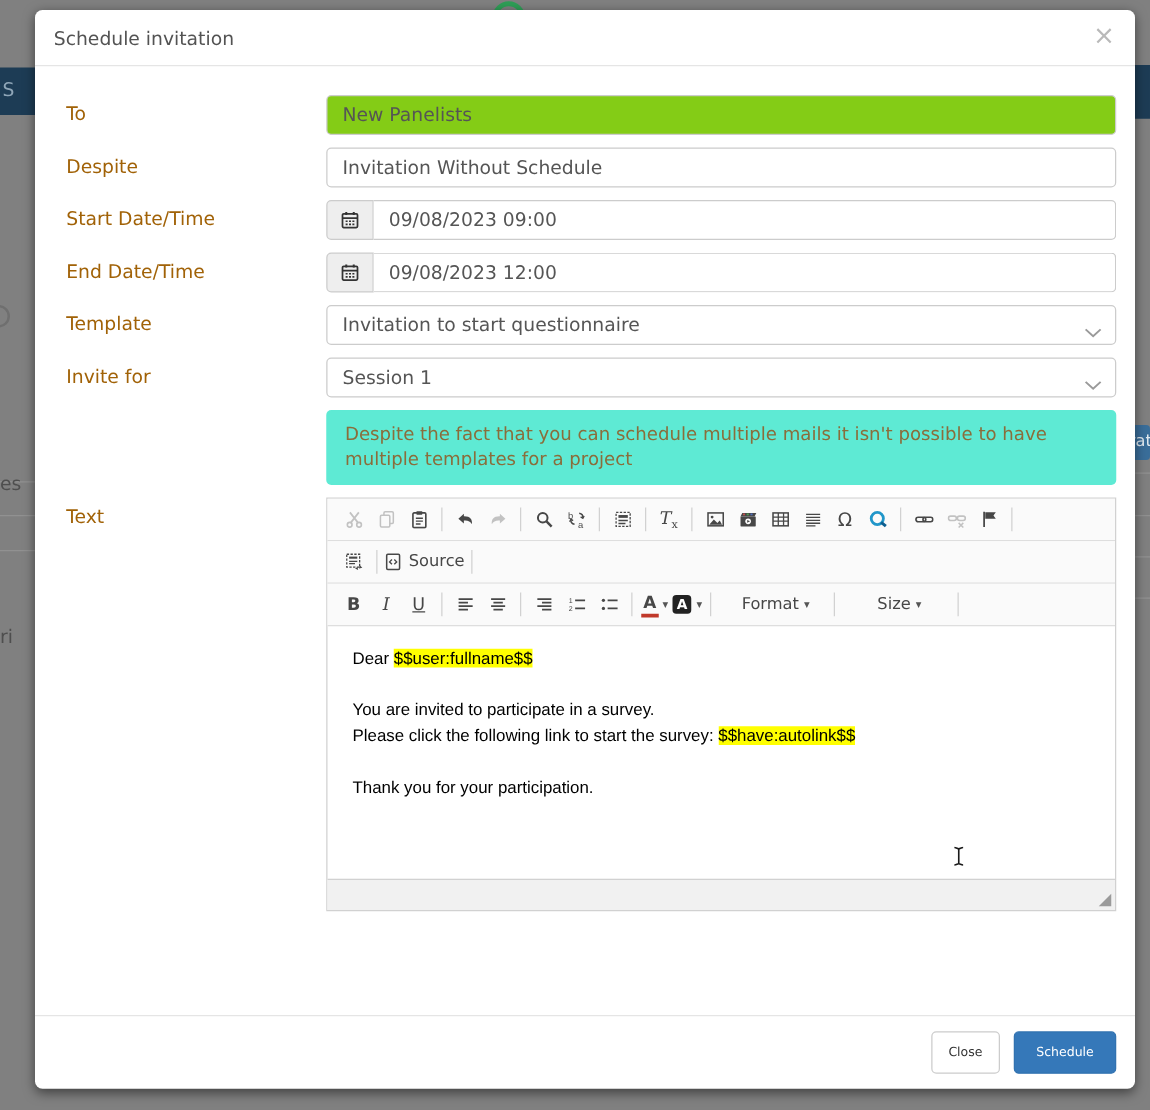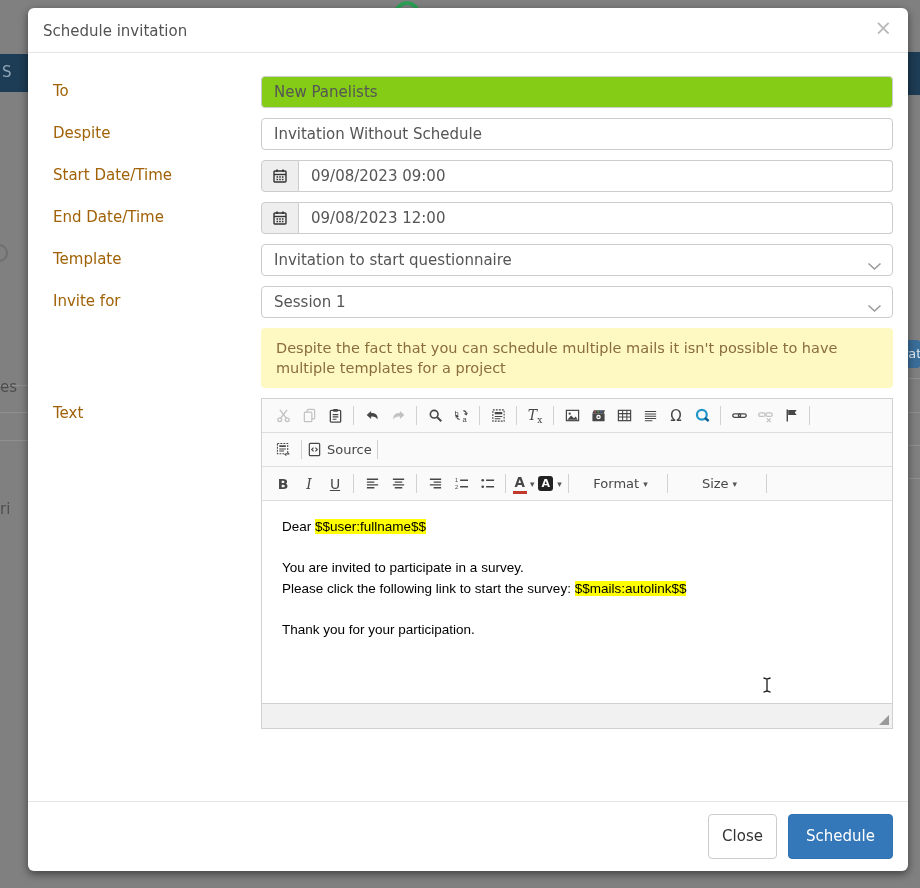--- a/index.html
+++ b/index.html
@@ -35,21 +35,21 @@
     font-size:15px; color:#555; background:#fff; font-family:inherit; }
   .tinput:disabled, .tinput.disabled { background:#84cc16; color:#555; }
   .igroup { display:flex; width:100%; }
   .igroup .addon { flex:0 0 38px; height:32px; background:#eee; border:1px solid #ccc;
     border-radius:4px 0 0 4px; display:flex; align-items:center; justify-content:center; color:#333; }
   .igroup .tinput { border-radius:0 4px 4px 0; border-left:none; }
   .fselect { position:relative; width:100%; height:32px; border:1px solid #ccc; border-radius:4px;
     background:#fff; font-size:15px; color:#555; padding:6px 30px 0 12px; cursor:pointer;
     white-space:nowrap; overflow:hidden; }
   .fselect .chev { position:absolute; right:10px; top:12px; }
-  .warnbox { background:#fef9c3; color:#8a6d3b; border-radius:4px; padding:10px 15px;
+  .warnbox { background:#5eead4; color:#8a6d3b; border-radius:4px; padding:10px 15px;
     font-size:14.5px; line-height:20px; }
 
   
   .editor { border:1px solid #d1d1d1; background:#fff; }
   .tb-row { background:#fafafa; border-bottom:1px solid #dedede; padding:5px 8px; display:flex; align-items:center; height:34px; }
   .tb-btn { display:inline-flex; align-items:center; justify-content:center; min-width:26px; height:24px;
     color:#474747; border-radius:2px; cursor:pointer; font-size:13px; }
   .tb-btn.disabled { color:#c2c2c2; cursor:default; }
   .tb-btn svg { width:15px; height:15px; display:block; }
   .tb-sep { width:1px; height:19px; background:#d1d1d1; margin:0 5px; flex:0 0 1px; }
@@ -67,22 +67,22 @@
     width:15px; height:15px; line-height:15px; text-align:center; border-radius:3px; }
   .ed-content { height:202px; padding:15px 20px; font-family:"Liberation Sans",sans-serif;
     font-size:13.5px; color:#000; line-height:21px; overflow:hidden; cursor:text; }
   .ed-content p { margin:0 0 20px 0; }
   .hl { background:#ffff00; }
   .ed-bottom { height:25px; background:#f1f1f1; border-top:1px solid #d1d1d1; position:relative; }
   .ed-resize { position:absolute; right:3px; bottom:3px; width:0; height:0;
     border-left:10px solid transparent; border-bottom:10px solid #9a9a9a; cursor:se-resize; }
 
   
-  .btn { display:inline-block; height:45px; line-height:31px; padding:0 13px; border-radius:4px;
-    font-size:15px; cursor:pointer; font-family:inherit;text-align:right; }
+  .btn { display:inline-block; height:34px; line-height:31px; padding:0 13px; border-radius:4px;
+    font-size:10px; cursor:pointer; font-family:inherit;text-align:right; }
   .btn-close { background:#fff; border:1px solid #ccc; color:#333; margin-right:6px; }
   .btn-primary { background:#3578b9; border:1px solid #3172b0; color:#fff; padding:0 17px; }
 
   
   .ibeam { position:absolute; z-index:50; left:762px; top:677px; width:10px; height:16px; pointer-events:none; }
 </style>
 </head>
 <body>
 
 <div>
@@ -402,21 +402,21 @@
                 <span class="tb-sep"></span>
                 <a class="tb-btn tb-combo">
                   <span class="tb-label">Size</span>
                   <span class="tb-caret">▾</span>
                 </a>
                 <span class="tb-sep"></span>
               </div>
             </div>
           <div class="ed-content">
             <p><span>Dear </span><span class="hl">$$user:fullname$$</span></p>
-            <p><span>You are invited to participate in a survey.</span><br><span>Please click the following link to start the survey: </span><span class="hl">$$mails:autolink$$</span></p>
+            <p><span>You are invited to participate in a survey.</span><br><span>Please click the following link to start the survey: </span><span class="hl">$$have:autolink$$</span></p>
             <p>Thank you for your participation.</p>
           </div>
           <div class="ed-bottom">
             <div class="ed-resize"></div>
           </div>
         </div>
       </div>
     </div>
 
   </div>

